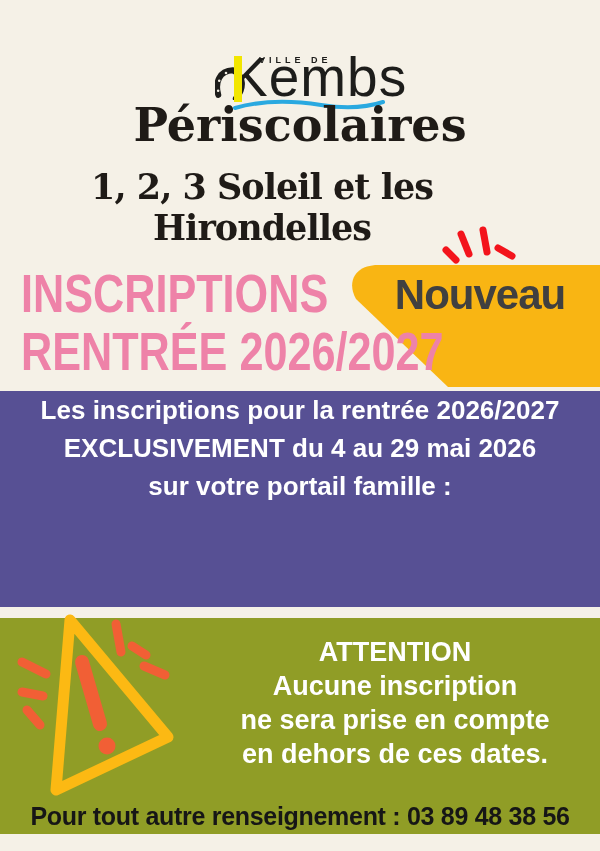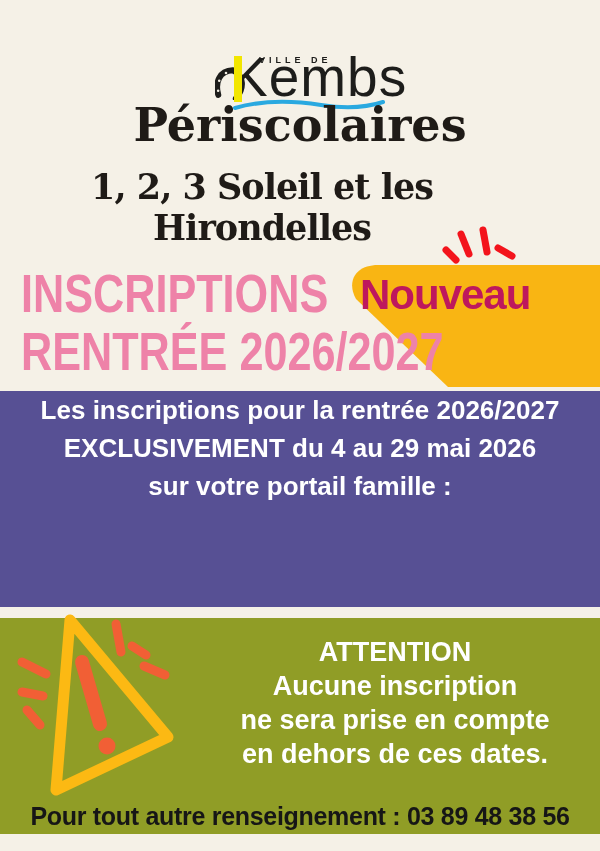--- a/index.html
+++ b/index.html
@@ -29,22 +29,22 @@
   }
   .title-sub{
     position:absolute;left:0;top:166px;width:524px;text-align:center;
     font-family:"DejaVu Serif",serif;font-weight:bold;font-size:35px;
     color:#1f1b17;letter-spacing:-1px;
   }
   
   .burst{position:absolute;left:436px;top:226px;z-index:4;}
   .badge-blob{position:absolute;left:330px;top:265px;z-index:1;}
   .badge-label{
-    position:absolute;left:360px;top:271px;width:240px;text-align:left;
-    font-size:42px;font-weight:bold;color:#be185d;z-index:5;letter-spacing:-1px;
+    position:absolute;left:360px;top:271px;width:240px;text-align:center;
+    font-size:42px;font-weight:bold;color:#404040;z-index:5;letter-spacing:-1px;
   }
   .headline{
     position:absolute;left:21px;z-index:3;color:#ee82a8;font-weight:bold;
     font-size:54px;line-height:1;letter-spacing:0px;
     transform:scaleX(0.80);transform-origin:left center;white-space:nowrap;
   }
   .headline.l1{top:266px;}
   .headline.l2{top:324px;}
   
   .info-banner{

